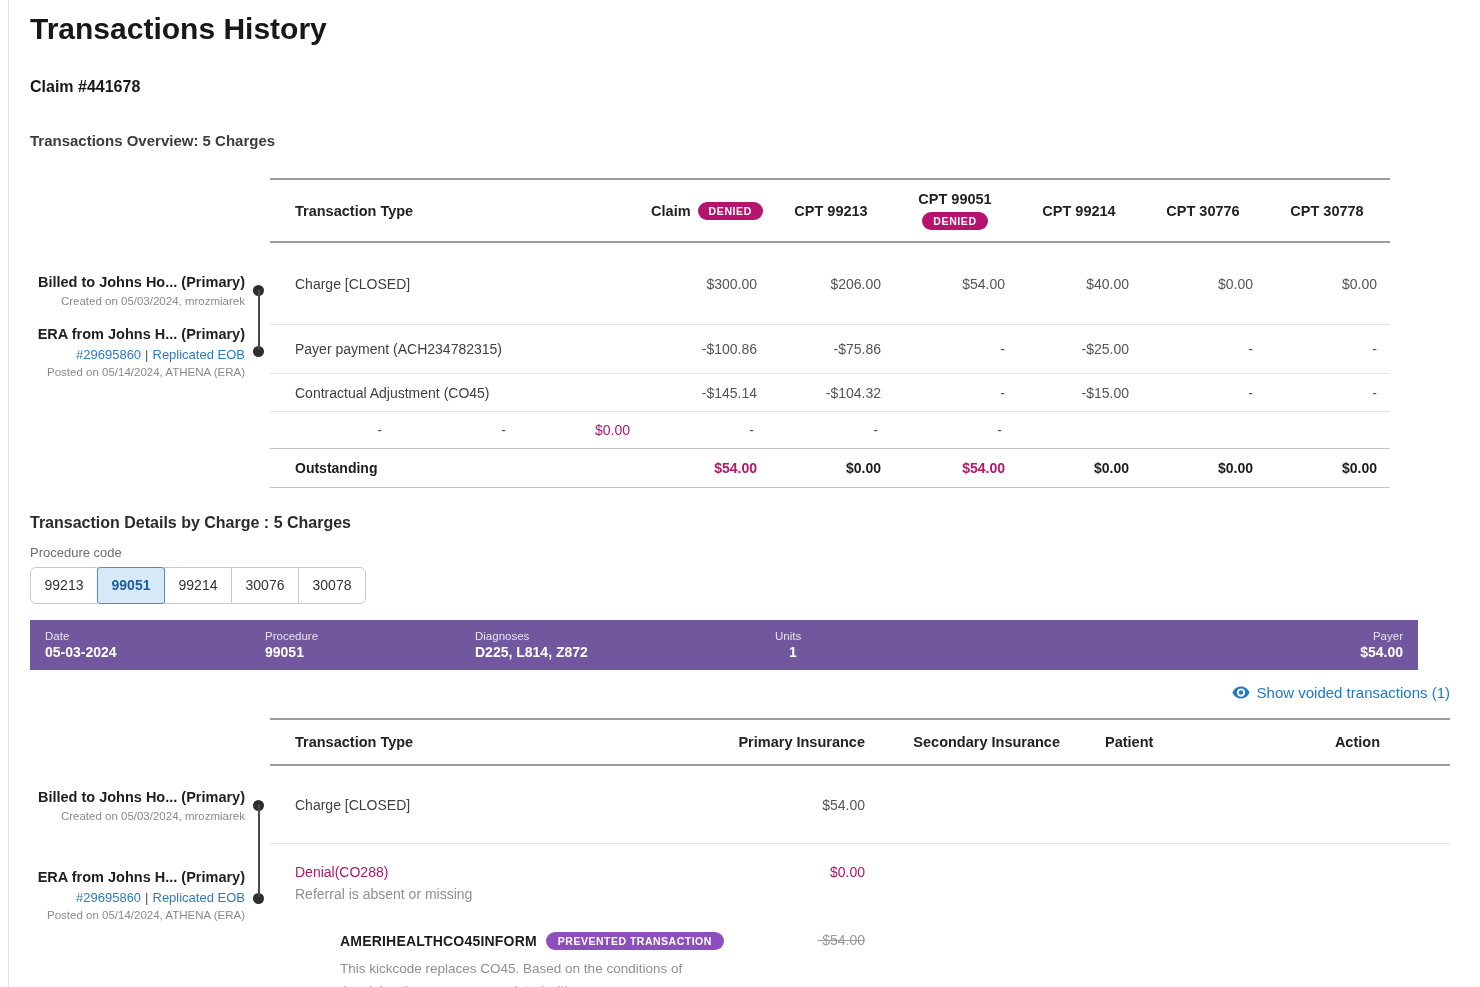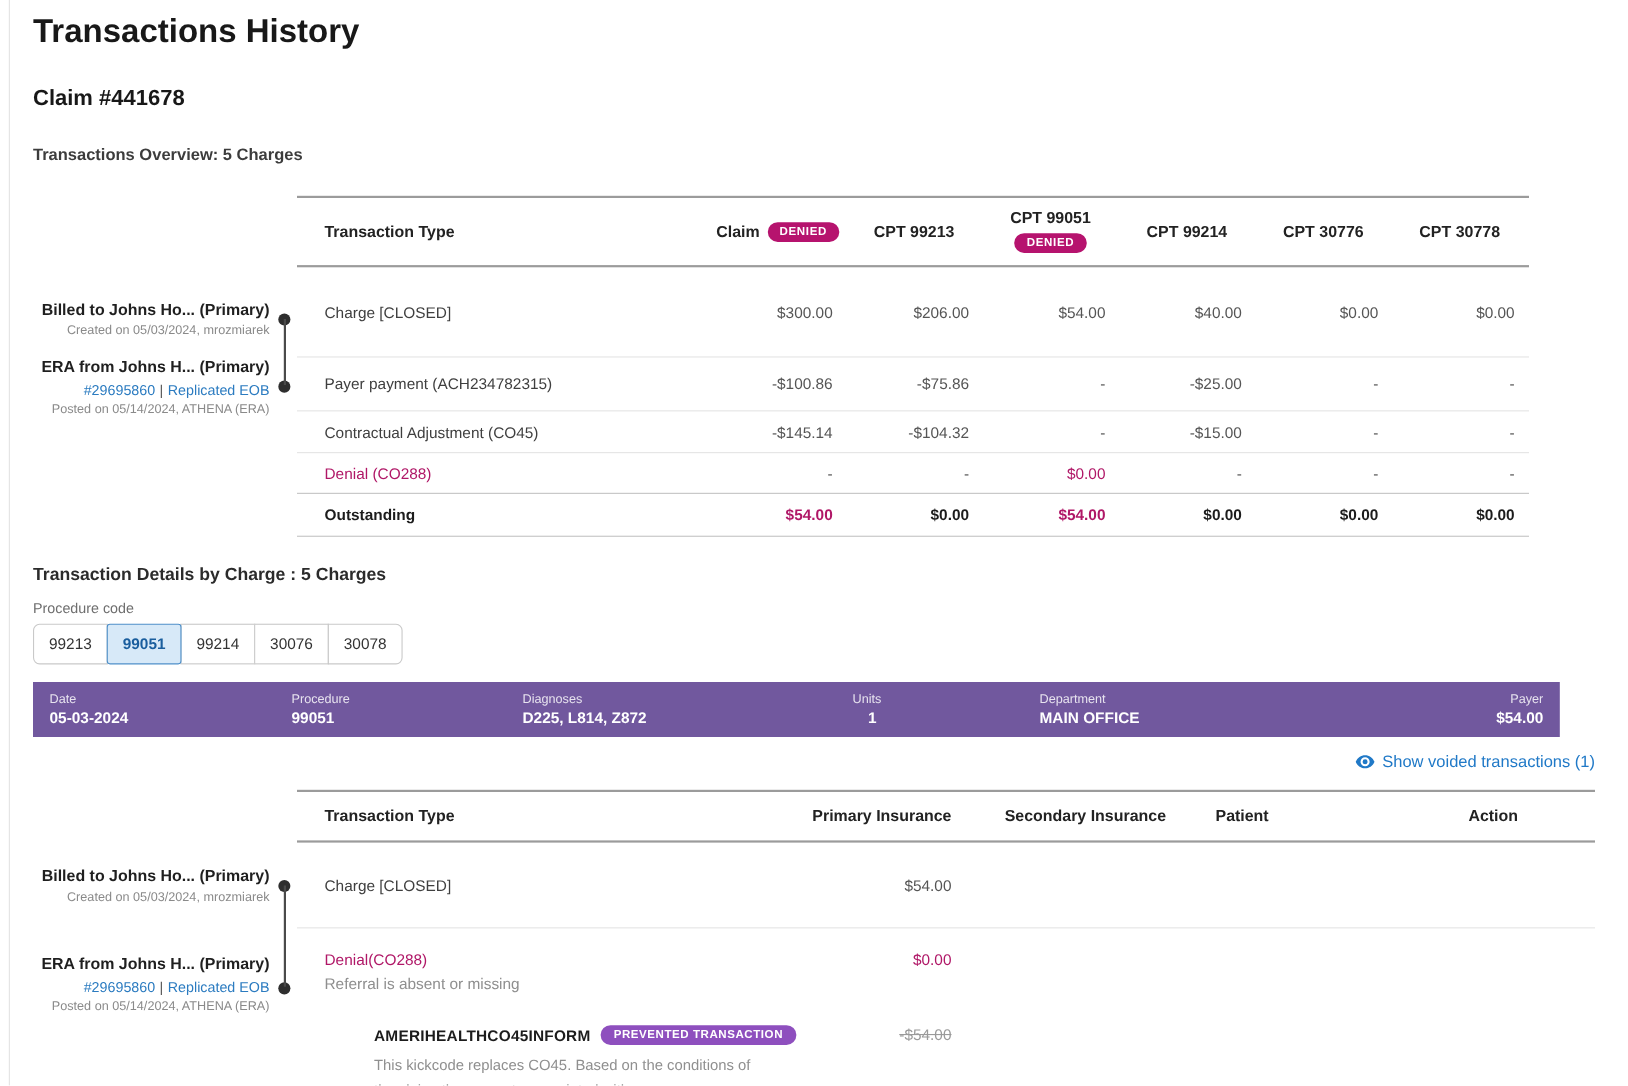--- a/index.html
+++ b/index.html
@@ -3,21 +3,21 @@
 <meta charset="utf-8">
 <style>
   * { box-sizing: border-box; }
   html,body { margin:0; padding:0; background:#fff; }
   body { font-family:"Liberation Sans", sans-serif; color:#3f3f3f; }
   .page { position:relative; width:1480px; height:987px; background:#ffffff; overflow:hidden; }
   .page::before { content:""; position:absolute; left:8px; top:0; bottom:0; width:1px; background:#e3e3e3; }
 
   
   .title   { position:absolute; left:30px; top:12px;  font-size:30px; font-weight:bold; color:#181818; }
-  .claim   { position:absolute; left:30px; top:78px;  font-size:20px; font-weight:bold; color:#181818; }
+  .claim   { position:absolute; left:30px; top:78px;  font-size:16px; font-weight:bold; color:#181818; }
   .ovhead  { position:absolute; left:30px; top:132px; font-size:15px; font-weight:bold; color:#3c3c3c; }
   .dthead  { position:absolute; left:30px; top:514px; font-size:16px; font-weight:bold; color:#2b2b2b; }
   .proclbl { position:absolute; left:30px; top:545px; font-size:13px; color:#6e6e6e; }
 
   
   .ev { position:absolute; left:0; width:245px; text-align:right; }
   .tl-title { font-size:14.5px; font-weight:bold; color:#1f1f1f; line-height:18px; }
   .tl-meta  { font-size:11.5px; color:#8a8a8a; margin-top:4px; }
   .tl-links { font-size:13px; margin-top:4px; }
   .tl-links .lnk { color:#2b7bc0; cursor:pointer; }
@@ -167,21 +167,20 @@
       <div class="c0">Contractual Adjustment (CO45)</div>
       <div class="c">-$145.14</div>
       <div class="c">-$104.32</div>
       <div class="c">-</div>
       <div class="c">-$15.00</div>
       <div class="c">-</div>
       <div class="c">-</div>
     </div>
 
     <div class="t1-row r4">
-      <div class="c0 pink">Denial (CO288)</div>
       <div class="c">-</div>
       <div class="c">-</div>
       <div class="c pink">$0.00</div>
       <div class="c">-</div>
       <div class="c">-</div>
       <div class="c">-</div>
     </div>
 
     <div class="t1-row r5">
       <div class="c0">Outstanding</div>
@@ -214,24 +213,20 @@
       <div class="pb-label">Procedure</div>
       <div class="pb-value">99051</div>
     </div>
     <div class="pb-cell pb-diag">
       <div class="pb-label">Diagnoses</div>
       <div class="pb-value">D225, L814, Z872</div>
     </div>
     <div class="pb-cell pb-units">
       <div class="pb-label">Units</div>
       <div class="pb-value">1</div>
-    </div>
-    <div class="pb-cell pb-dept">
-      <div class="pb-label">Department</div>
-      <div class="pb-value">MAIN OFFICE</div>
     </div>
     <div class="pb-cell pb-charge">
       <div class="pb-label">Payer</div>
       <div class="pb-value">$54.00</div>
     </div>
   </div>
 
   <div class="voided">
     <span style="display:flex">
       <svg width="18" height="13" viewBox="0 0 24 16">

